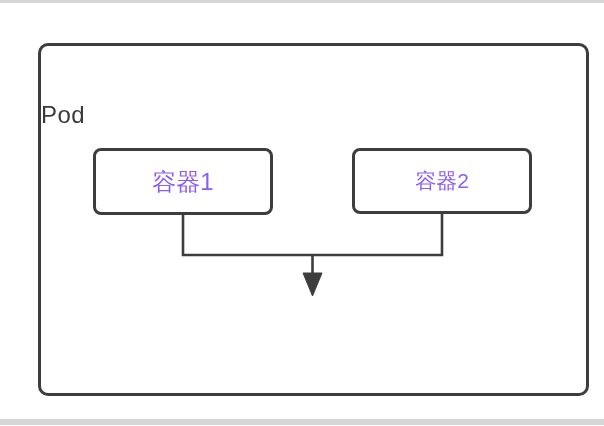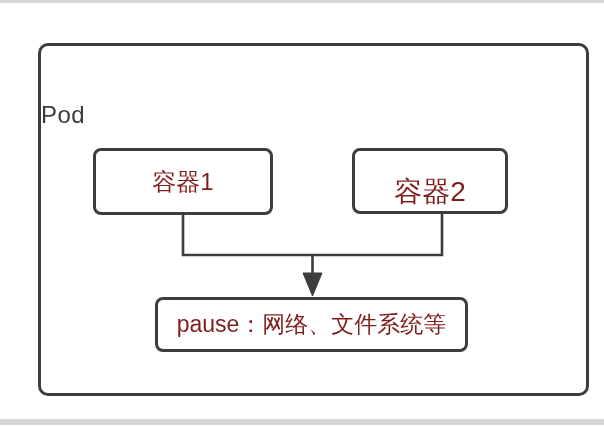--- a/index.html
+++ b/index.html
@@ -46,37 +46,36 @@
   }
   .node {
     position: absolute;
     box-sizing: border-box;
     border: 3px solid #3d3d3d;
     border-radius: 8px;
     background: #ffffff;
     display: flex;
     align-items: center;
     justify-content: center;
-    color: #7f1d1d;
+    color: #8b5cf6;
     z-index: 2;
   }
   .node.container1 {
     left: 93px;
     top: 148px;
     width: 180px;
     height: 67px;
     font-size: 24px;
   }
   .node.container2 {
     left: 352px;
     top: 148px;
-    width: 156px;
+    width: 180px;
     height: 66px;
-    font-size: 28px;
-    align-items: flex-end;
+    font-size: 21px;
   }
   .node.pause {
     left: 155px;
     top: 297px;
     width: 313px;
     height: 55px;
     font-size: 23px;
   }
   .connector-svg {
     position: absolute;
@@ -101,22 +100,19 @@
   </div>
 
   <div class="node container1">
     <span>容器1</span>
   </div>
 
   <div class="node container2">
     <span>容器2</span>
   </div>
 
-  <div class="node pause">
-    <span>pause：网络、文件系统等</span>
-  </div>
 
   <svg class="connector-svg" viewBox="0 0 604 426" xmlns="http://www.w3.org/2000/svg">
     <path d="M183,215 L183,255 L442,255 L442,214 M312.5,255 L312.5,277" fill="none" stroke="#3d3d3d" stroke-width="2.6"></path>
     <polygon points="303,273 322,273 312.5,296" fill="#3d3d3d" stroke="#3d3d3d" stroke-width="1"></polygon>
   </svg>
 
 </div>
 
 </body></html>

